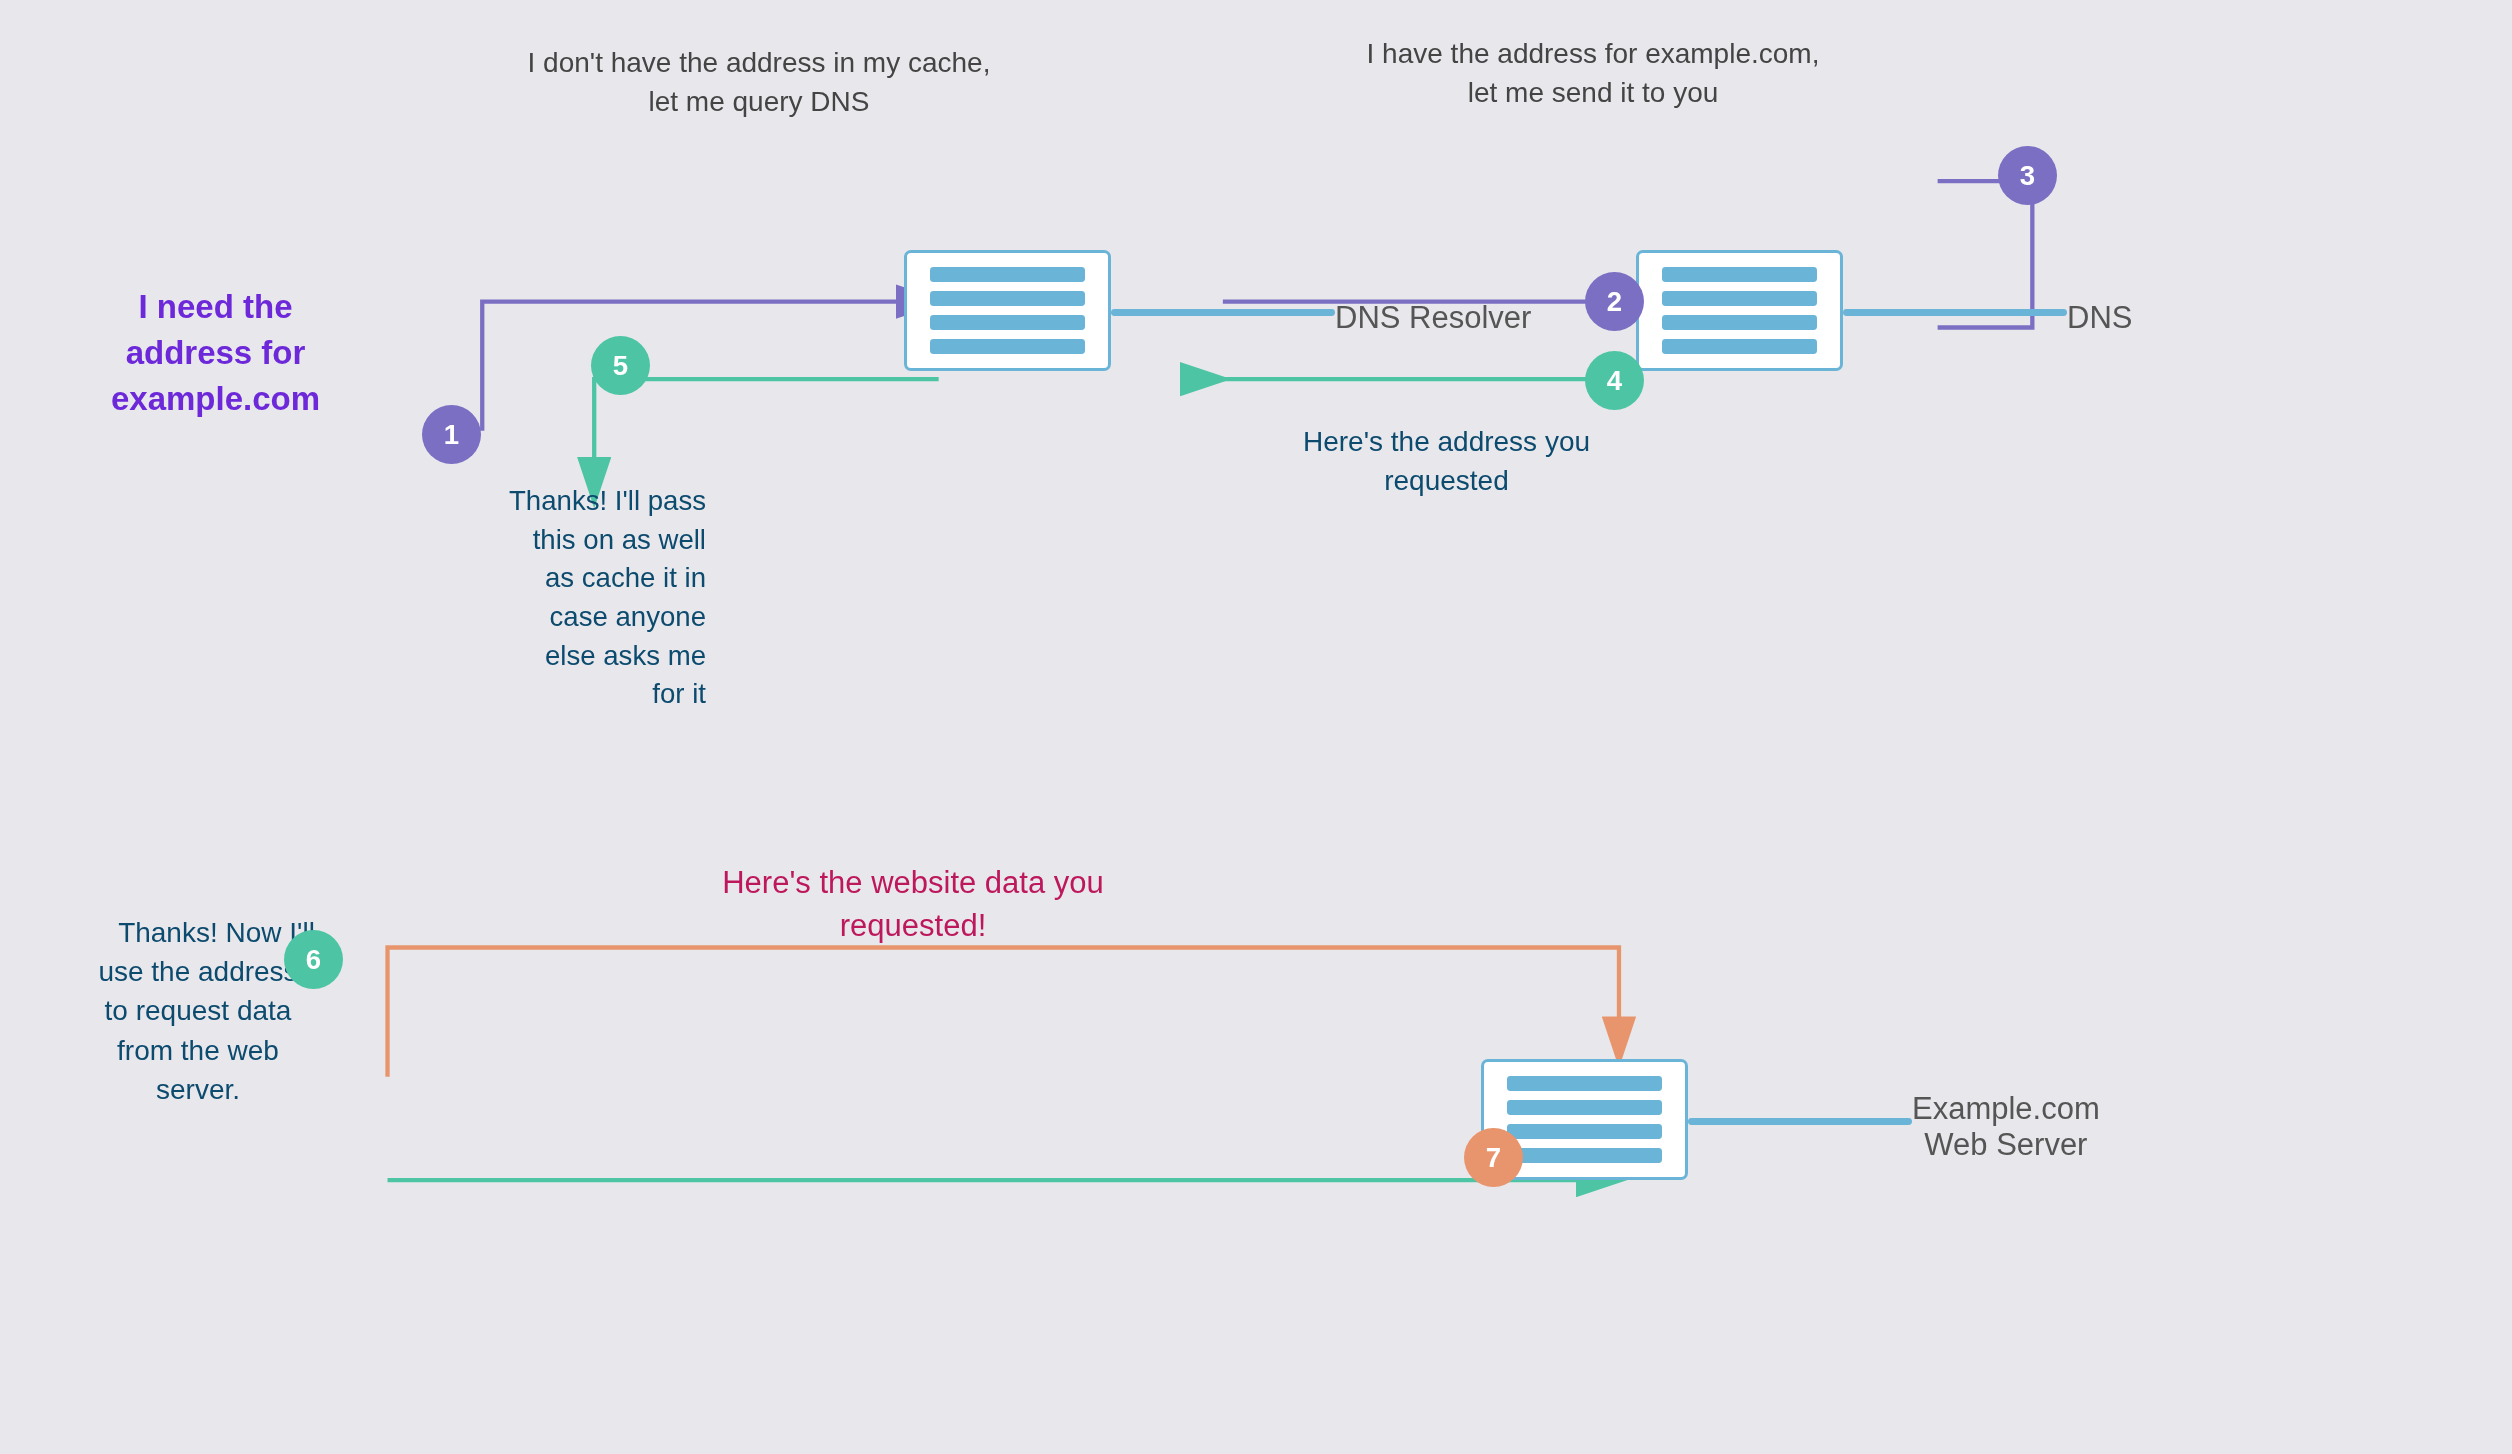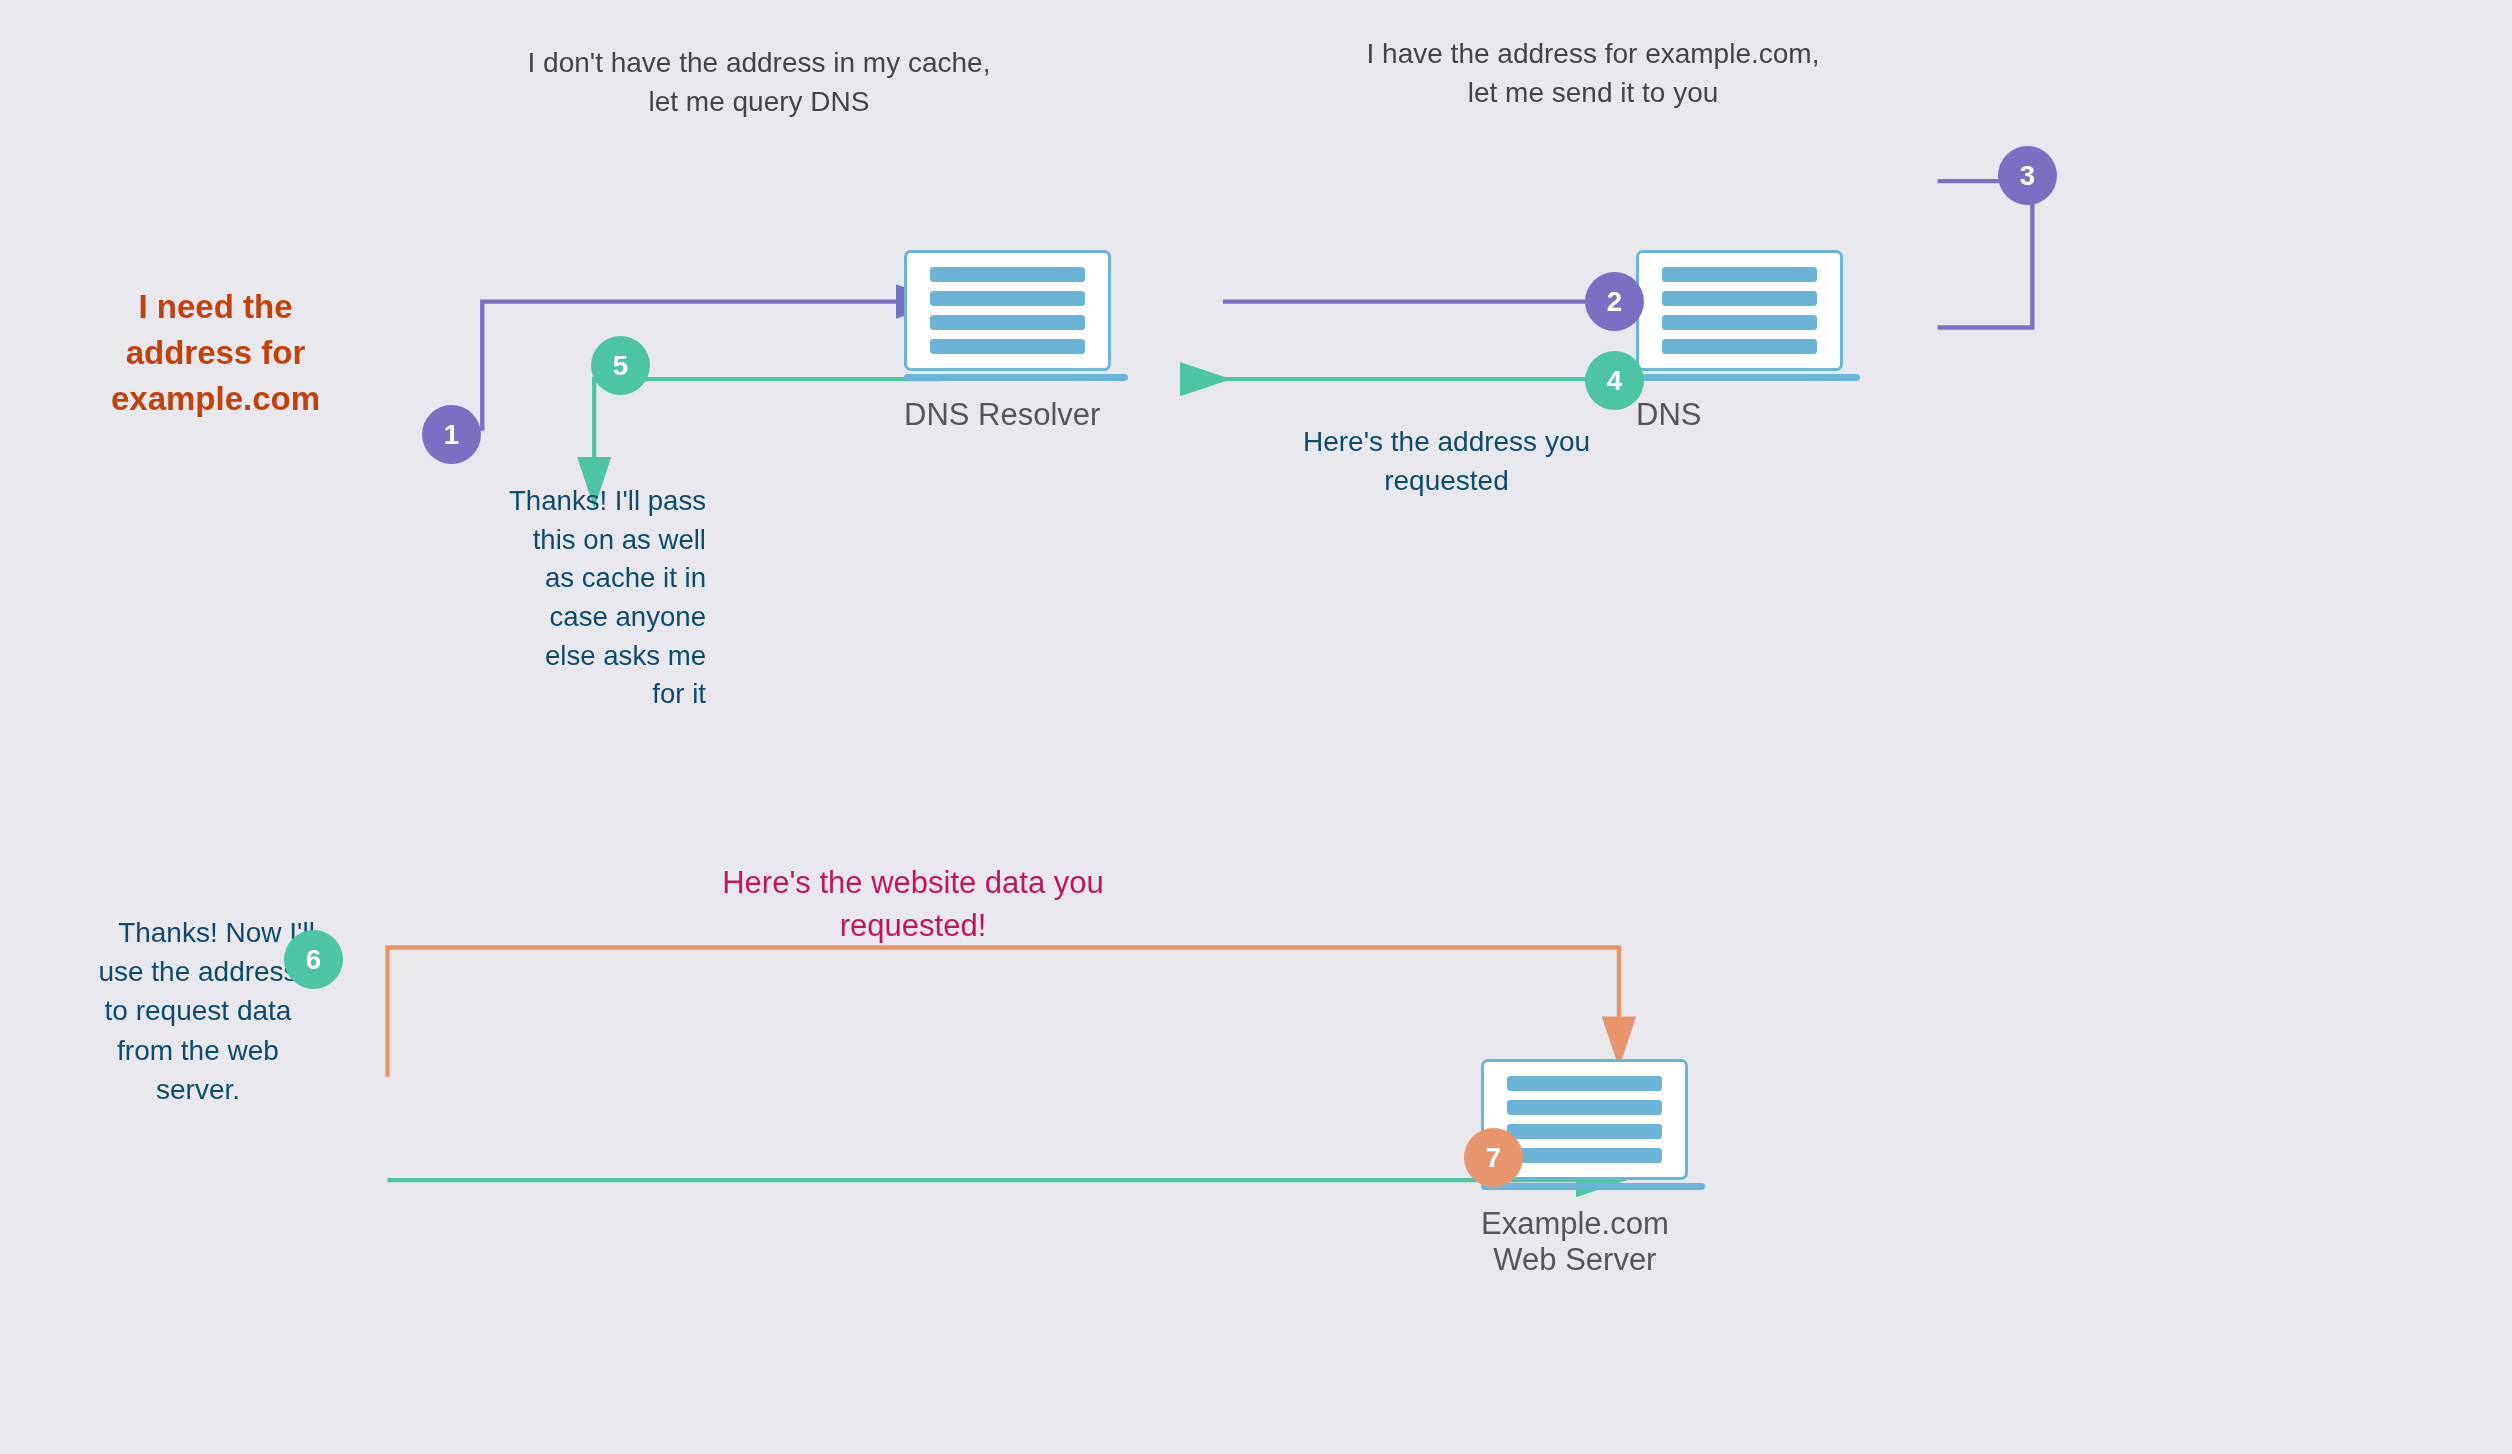--- a/index.html
+++ b/index.html
@@ -13,22 +13,22 @@
     }
     .diagram {
       position: relative;
       width: 2512px;
       height: 1455px;
     }
     
     .device {
       position: absolute;
       display: flex;
-      flex-direction: column;
-      align-items: flex-start;
+      flex-direction: row;
+      align-items: center;
     }
     .device-label {
       margin-top: 15.5px;
       font-size: 31px;
       color: #555;
       text-align: center;
     }
     
     .laptop-body {
       width: 224px;
@@ -87,21 +87,21 @@
     .step-purple { background: #7b6fc4; }
     .step-teal { background: #4dc5a4; }
     .step-orange { background: #e8956d; }
     
     .bubble-text {
       position: absolute;
       text-align: center;
       line-height: 1.4;
       font-size: 27.6px;
     }
-    .purple-text { color: #c2410c; font-weight: 600; }
+    .purple-text { color: #6d28d9; font-weight: 600; }
     .teal-text { color: #0c4a6e; font-weight: 400; }
     .dark-text { color: #444; }
     .orange-text { color: #be185d; font-weight: 400; }
     
     .arrows-svg {
       position: absolute;
       top: 0; left: 0;
       width: 2512px;
       height: 1455px;
       pointer-events: none;

